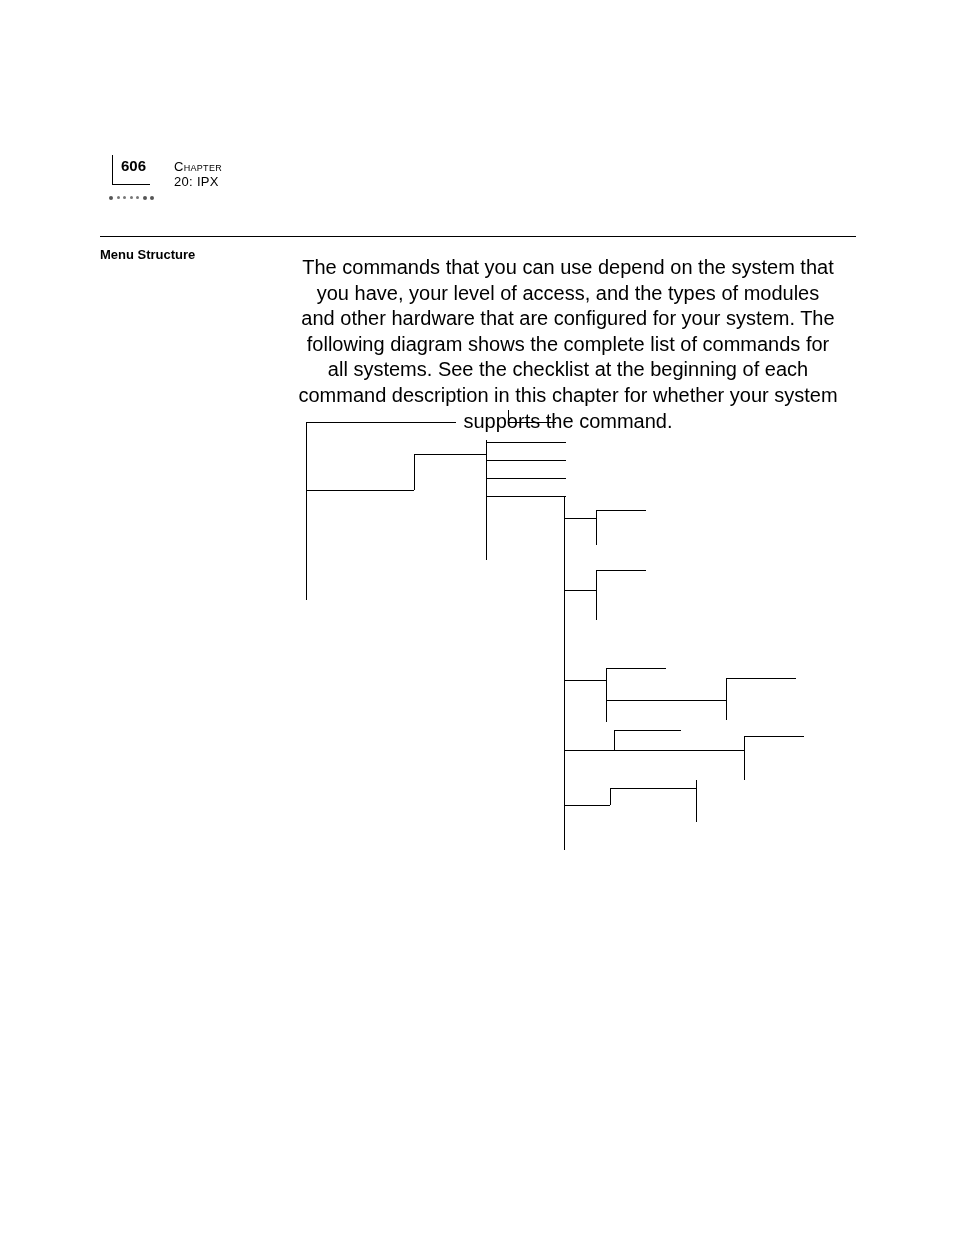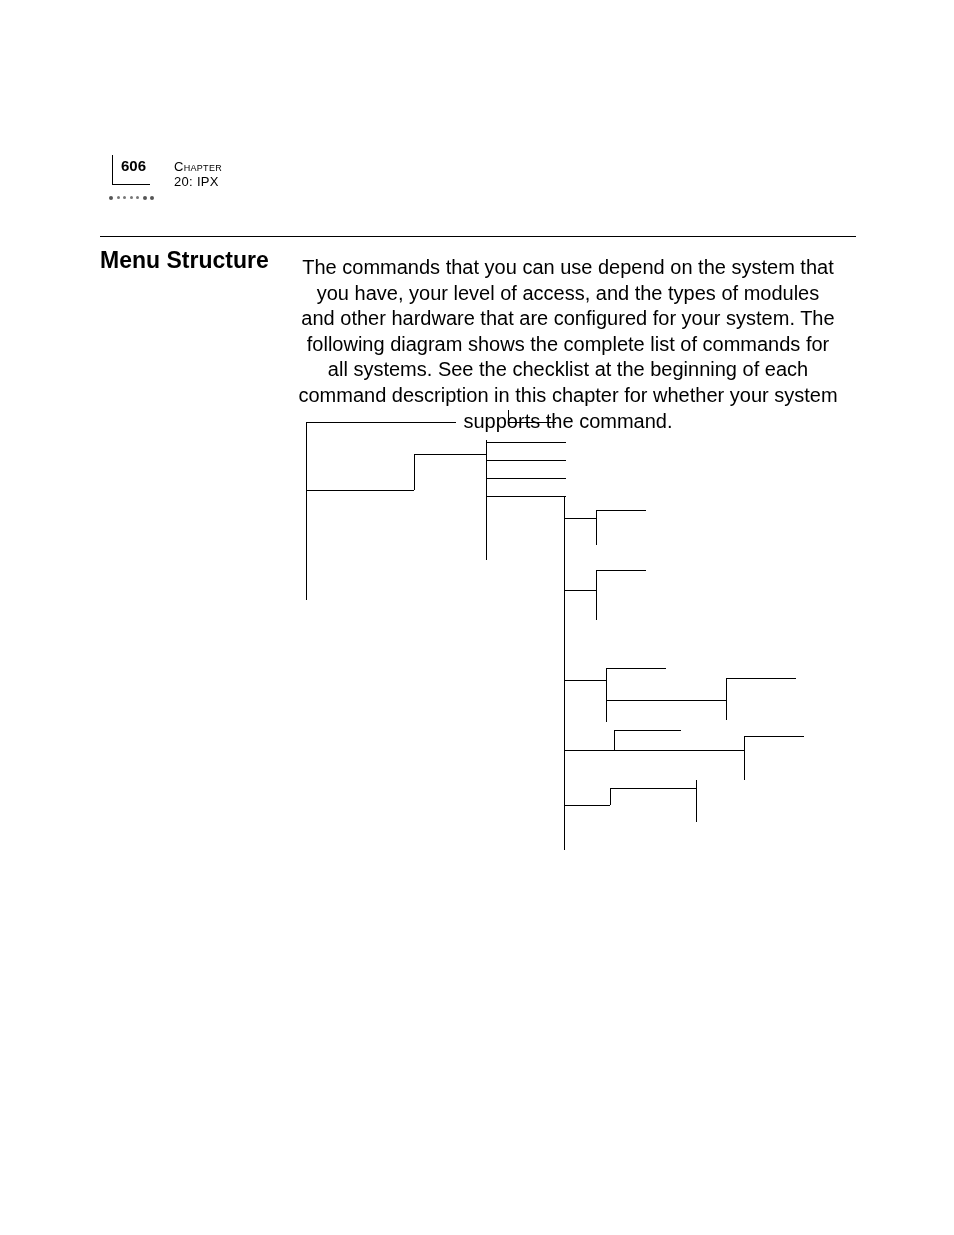--- a/index.html
+++ b/index.html
@@ -69,21 +69,21 @@
     top: 236px;
     left: 100px;
     width: 756px;
     border-top: 1px solid #000;
   }
   .section-heading {
     position: absolute;
     top: 247px;
     left: 100px;
     font-weight: bold;
-    font-size: 23px;
+    font-size: 13px;
   }
   .body-text {
     position: absolute;
     top: 255px;
     left: 298px;
     width: 540px;
     font-size: 20px;
     line-height: 1.28;
     text-align: center;
   }

